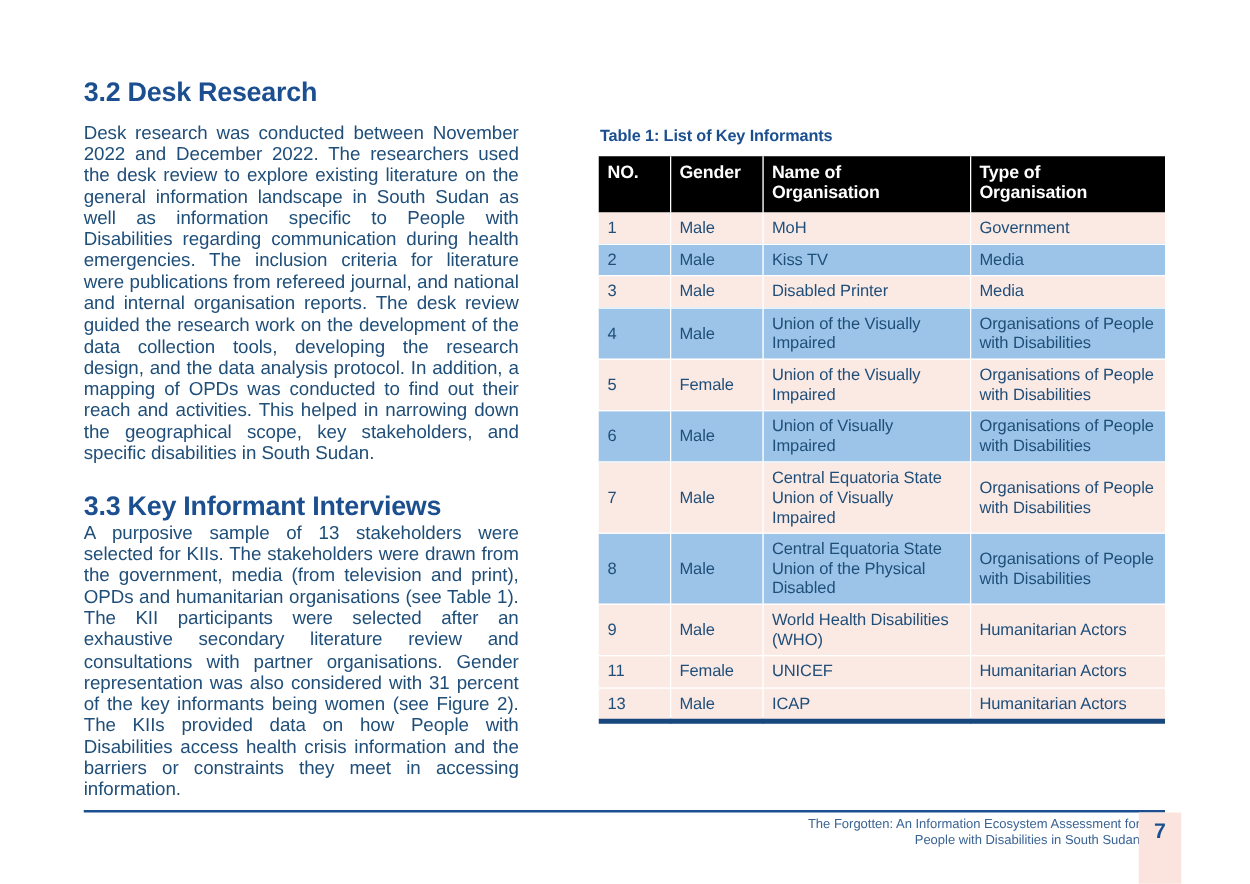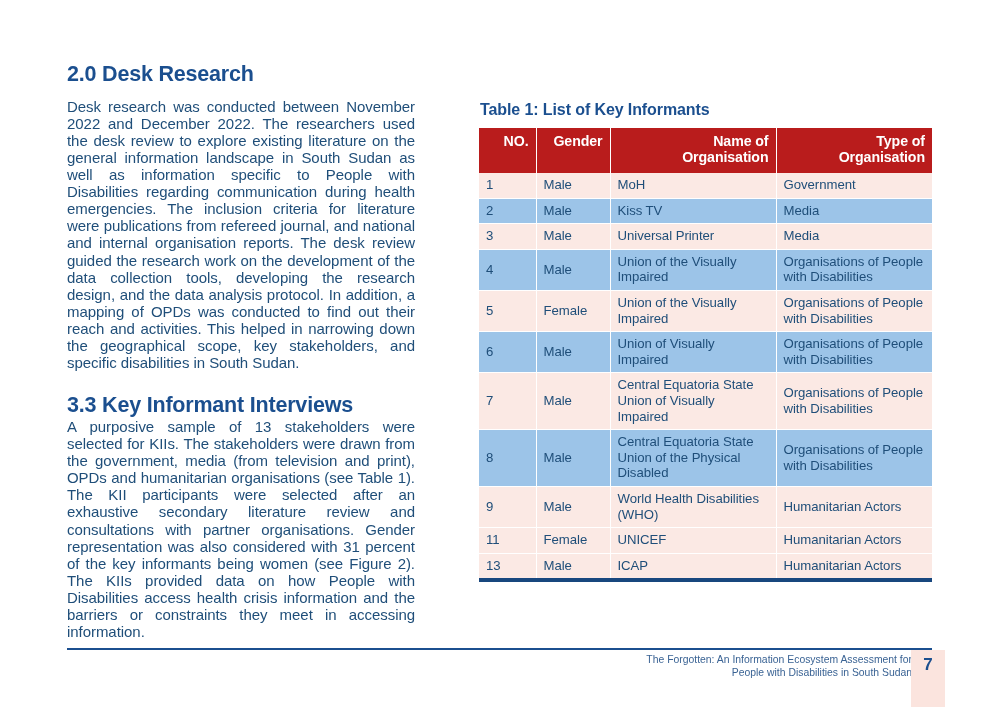--- a/index.html
+++ b/index.html
@@ -55,40 +55,40 @@
 
   
   .right-col {
     position: absolute;
     left: 479px;
     top: 101px;
     width: 453px;
   }
 
   .table-caption {
-    font-size: 16px;
+    font-size: 13px;
     font-weight: bold;
     color: #1b4f8f;
     margin: 0 0 9px 1px;
     letter-spacing: -0.1px;
   }
 
   table.informants {
     border-collapse: collapse;
     width: 453px;
     table-layout: fixed;
     border-bottom: 4px solid #18477e;
   }
 
   table.informants th {
-    background: #b91c1c;
+    background: #000000;
     color: #ffffff;
     font-size: 14.2px;
     font-weight: bold;
-    text-align: right;
+    text-align: left;
     vertical-align: top;
     padding: 6px 7px 8px 7px;
     line-height: 15.5px;
     border-right: 1px solid #ffffff;
     letter-spacing: -0.1px;
   }
   table.informants th:last-child { border-right: none; margin-left: 36px; }
 
   table.informants td {
     font-size: 13.2px;
@@ -147,21 +147,21 @@
     font-weight: bold;
     color: #1b4f8f;
   }
 </style>
 </head>
 <body>
 
 <div class="page">
 
   <div class="left-col">
-    <h2 class="section-heading">2.0 Desk Research</h2>
+    <h2 class="section-heading">3.2 Desk Research</h2>
     <p class="body-text">Desk research was conducted between November 2022 and December 2022. The researchers used the desk review to explore existing literature on the general information landscape in South Sudan as well as information specific to People with Disabilities regarding communication during health emergencies. The inclusion criteria for literature were publications from refereed journal, and national and internal organisation reports. The desk review guided the research work on the development of the data collection tools, developing the research design, and the data analysis protocol. In addition, a mapping of OPDs was conducted to find out their reach and activities. This helped in narrowing down the geographical scope, key stakeholders, and specific disabilities in South Sudan.</p>
 
     <h2 class="section-heading second">3.3 Key Informant Interviews</h2>
     <p class="body-text">A purposive sample of 13 stakeholders were selected for KIIs. The stakeholders were drawn from the government, media (from television and print), OPDs and humanitarian organisations (see Table 1). The KII participants were selected after an exhaustive secondary literature review and consultations with partner organisations. Gender representation was also considered with 31 percent of the key informants being women (see Figure 2). The KIIs provided data on how People with Disabilities access health crisis information and the barriers or constraints they meet in accessing information.</p>
   </div>
 
   <div class="right-col">
     <div class="table-caption">Table 1: List of Key Informants</div>
 
     <table class="informants">
@@ -198,21 +198,21 @@
           </tr>
           <tr class="row-blue">
             <td>2</td>
             <td>Male</td>
             <td>Kiss TV</td>
             <td>Media</td>
           </tr>
           <tr class="row-pink">
             <td>3</td>
             <td>Male</td>
-            <td>Universal Printer</td>
+            <td>Disabled Printer</td>
             <td>Media</td>
           </tr>
           <tr class="row-blue">
             <td>4</td>
             <td>Male</td>
             <td>Union of the Visually Impaired</td>
             <td>Organisations of People with Disabilities</td>
           </tr>
           <tr class="row-pink">
             <td>5</td>

